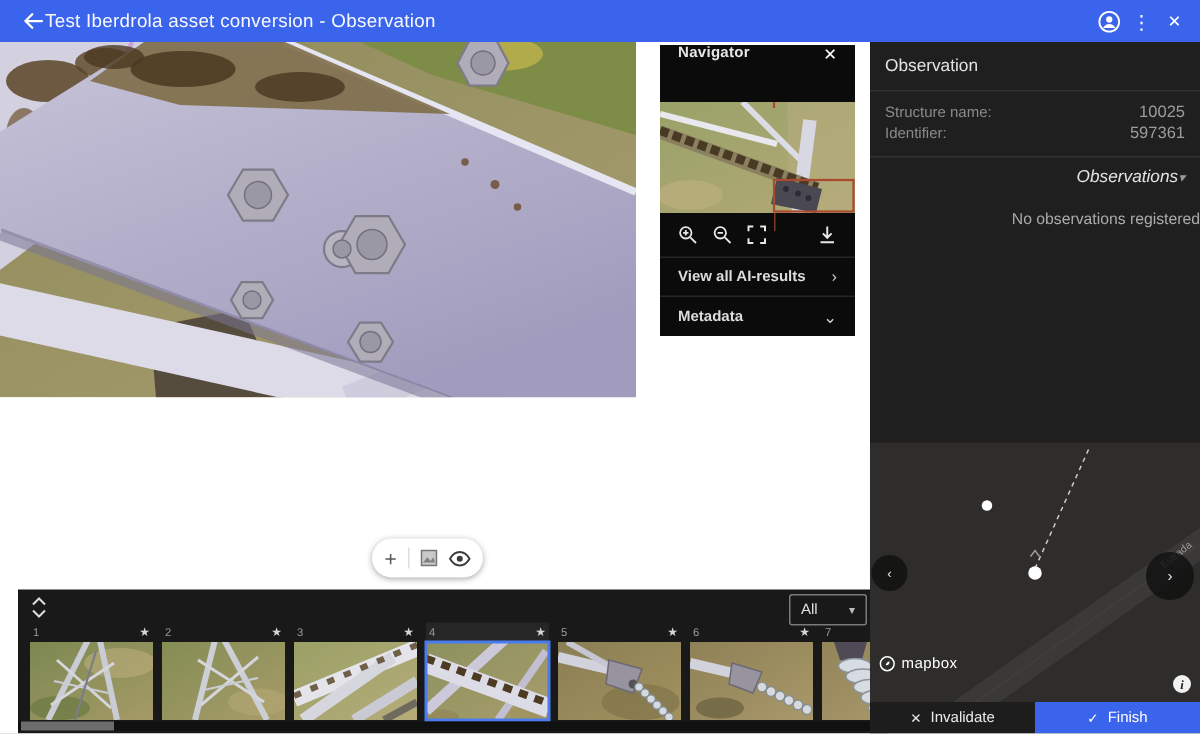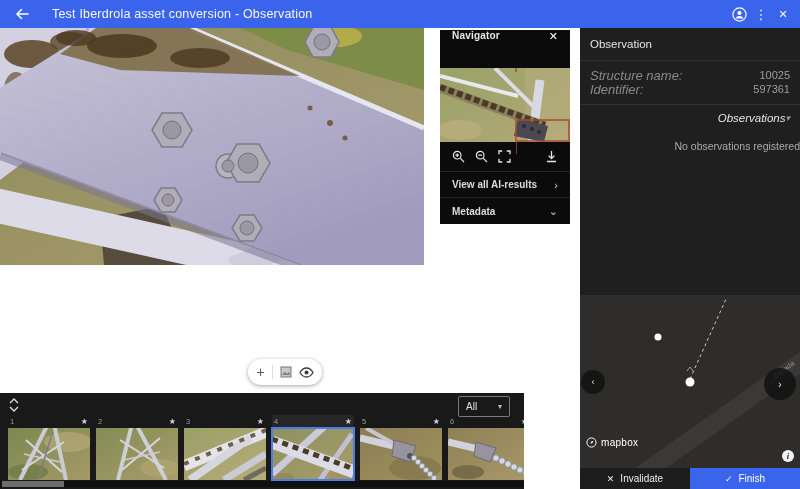--- a/index.html
+++ b/index.html
@@ -5,21 +5,21 @@
   * { margin:0; padding:0; box-sizing:border-box; }
   html,body { background:#c8c8c8; }
   body { font-family:"Liberation Sans", sans-serif; }
   .app { position:relative; width:800px; height:489px; background:#fff; overflow:hidden; }
 
   
   .topbar { position:absolute; left:0; top:0; width:800px; height:28px;
     background:var(--accent,#3b64ec); display:flex; align-items:center; z-index:30; }
   .topbar .back { width:16px; height:16px; margin-left:14px; cursor:pointer; }
   .topbar .title { color:rgba(255,255,255,.96); font-size:12.5px; font-weight:500;
-    margin-left:22px; letter-spacing:.2px; }
+    letter-spacing:.2px; }
   .topbar .spacer { flex:1; }
   .tb-ic { color:#fff; display:flex; align-items:center; justify-content:center;
     width:22px; height:22px; cursor:pointer; }
   .tb-ic.dots { font-size:13px; letter-spacing:0; }
   .tb-ic.close { font-size:11px; margin-right:6px; }
 
   
   .workspace { position:absolute; left:0; top:28px; width:580px; height:461px; background:#fff; }
   .photo-main { position:absolute; left:0; top:0; width:424px; height:237px; overflow:hidden; }
   .photo-main svg { display:block; width:100%; height:100%; }
@@ -46,21 +46,21 @@
 
   
   .viewer-pill { position:absolute; left:248px; top:331px; width:74px; height:26px;
     background:#fff; border-radius:13px; box-shadow:0 1px 4px rgba(0,0,0,.35);
     display:flex; align-items:center; justify-content:center; gap:7px; z-index:6; }
   .viewer-pill .plus { font-size:14px; color:#555; line-height:1; cursor:pointer; }
   .viewer-pill .sep { width:1px; height:14px; background:#ddd; }
   .viewer-pill svg { display:block; cursor:pointer; }
 
   
-  .filmstrip { position:absolute; left:0; top:365px; width:524px; height:96px;
+  .filmstrip { position:absolute; left:12px; top:365px; width:580px; height:96px;
     background:var(--filmstrip,#191919); overflow:hidden; }
   .strip-expand { position:absolute; left:7px; top:4px; width:14px; height:16px; cursor:pointer; }
   .all-select { position:absolute; right:14px; top:3px; width:52px; height:21px;
     border:1px solid #7a7a7a; border-radius:2px; display:flex; align-items:center;
     justify-content:space-between; padding:0 7px; cursor:pointer; }
   .all-select .val { color:#e0e0e0; font-size:10px; }
   .all-select .car { color:#bdbdbd; font-size:8px; }
   .thumbs { position:absolute; left:8px; top:24px; display:flex; gap:6px; }
   .thumb-item { width:82px; position:relative; cursor:pointer; }
   .thumb-item .meta { height:9px; display:flex; align-items:center;
@@ -75,21 +75,21 @@
   .scroll-thumb { position:absolute; left:2px; top:0; width:62px; height:6px;
     background:#6d6d6d; cursor:pointer; }
 
   
   .right-panel { position:absolute; left:580px; top:28px; width:220px; height:461px;
     background:var(--panel,#1f1f1f); }
   .obs-head { height:27px; display:flex; align-items:center; padding:16px 10px;
     border-bottom:1px solid #323232; color:#e3e3e3; font-size:11.5px; }
   .obs-fields { padding:7px 10px 8px; border-bottom:1px solid #323232; }
   .field-row { display:flex; justify-content:space-between; align-items:center; height:14px; }
-  .field-row .f-lbl { color:#8a8a8a; font-size:13px;font-style:italic; }
+  .field-row .f-lbl { color:#8a8a8a; font-size:10px; }
   .field-row .f-val { color:#9c9c9c; font-size:11px; }
   .obs-sub { height:26px; display:flex; align-items:center; justify-content:flex-end;
     padding:0 10px; cursor:pointer;font-style:italic; }
   .obs-sub .s-lbl { color:#e3e3e3; font-size:11.5px; }
   .obs-sub .s-car { color:#9a9a9a; font-size:9px; }
   .obs-empty { text-align:right; color:#ababab; font-size:10.5px; margin-top:9px; }
 
   
   .map { position:absolute; left:0; top:267px; width:220px; height:173px;
     background:var(--map,#2e2d2b); overflow:hidden; }

